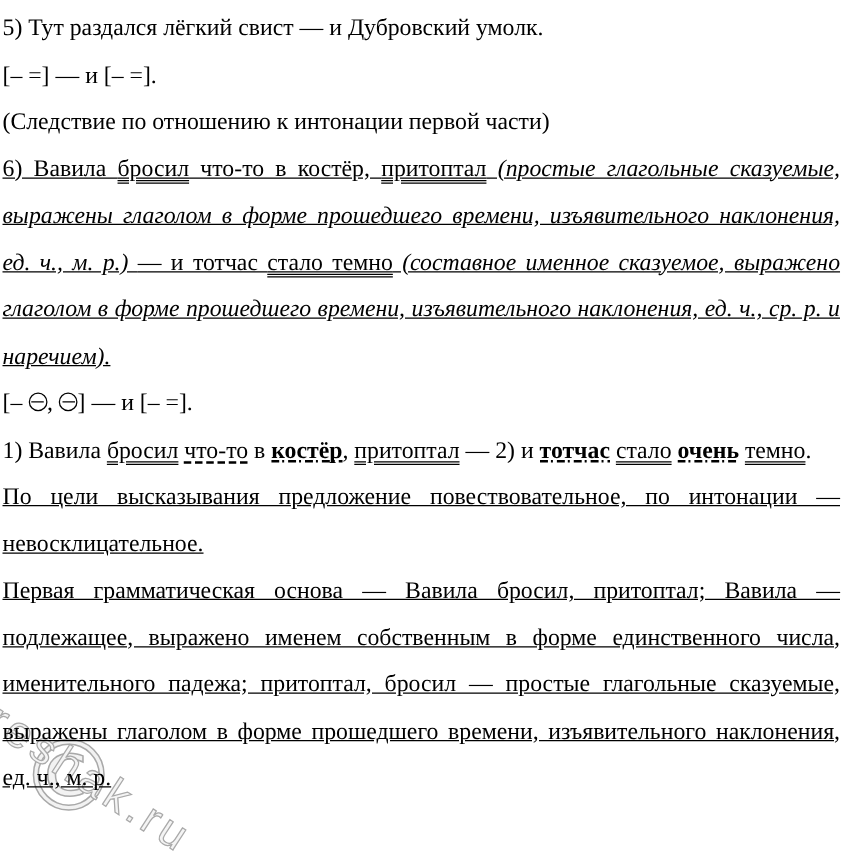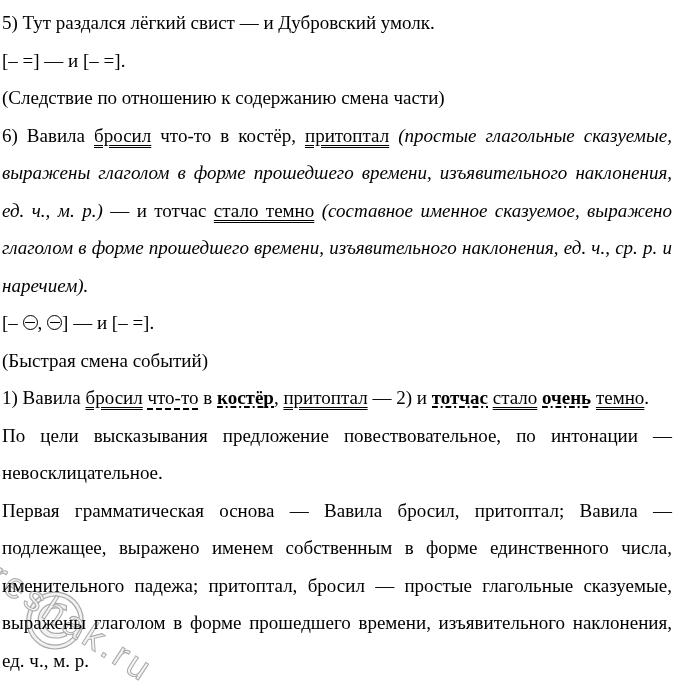--- a/index.html
+++ b/index.html
@@ -16,21 +16,21 @@
     padding: 4px 3px 0 2px;
     box-sizing: border-box;
   }
   p { margin: 0; }
   .header-line, .line, .para { line-height: 37.5px; }
   .header-line {
     display: flex; justify-content: space-between;
     white-space: nowrap;
   }
   .copyright { padding-right: 4px; }
-  .para { text-align: justify; }
+  .para { text-align: justify; text-decoration: underline; }
   .it { font-style: italic; }
 
   
   .u2 {
     text-decoration: underline;
     text-decoration-style: double;
     text-decoration-thickness: 1px;
     text-underline-offset: 3px;
   }
   
@@ -101,27 +101,26 @@
 <body>
 
 <div class="page">
 
   <div class="header-line">
     <span>5) Тут раздался лёгкий свист — и Дубровский умолк.</span>
   </div>
 
   <p class="line">[– =] — и [– =].</p>
 
-  <p class="line">(Следствие по отношению к содержанию смена части)</p>
+  <p class="line">(Следствие по отношению к интонации первой части)</p>
 
   <p class="para"><span>6) Вавила </span><span class="u2">бросил</span><span> что-то в костёр, </span><span class="u2">притоптал</span><span class="it"> (простые глагольные сказуемые, выражены глаголом в форме прошедшего времени, изъявительного наклонения, ед. ч., м. р.) </span><span>— и тотчас </span><span class="u2">стало темно</span><span class="it"> (составное именное сказуемое, выражено глаголом в форме прошедшего времени, изъявительного наклонения, ед. ч., ср. р. и наречием).</span></p>
 
   <p class="line"><span>[– </span><span class="circ"></span><span>, </span><span class="circ"></span><span>] — и [– =].</span></p>
 
-  <p class="line">(Быстрая смена событий)</p>
 
   <p class="line parse"><span>1) Вавила </span><span class="u2">бросил</span><span> </span><span class="ud">что-то</span><span> в </span><span class="udd">костёр</span><span>, </span><span class="u2">притоптал</span><span> — 2) и </span><span class="udd">тотчас</span><span> </span><span class="u2">стало</span><span> </span><span class="udd">очень</span><span> </span><span class="u2">темно</span><span>.</span></p>
 
   <p class="para">По цели высказывания предложение повествовательное, по интонации — невосклицательное.</p>
 
   <p class="para">Первая грамматическая основа — Вавила бросил, притоптал; Вавила — подлежащее, выражено именем собственным в форме единственного числа, именительного падежа; притоптал, бросил — простые глагольные сказуемые, выражены глаголом в форме прошедшего времени, изъявительного наклонения, ед. ч., м. р.</p>
 
   <div class="watermark">
     <span class="wm-copy">©</span>
     <span class="wm-text">reshak.ru</span>

